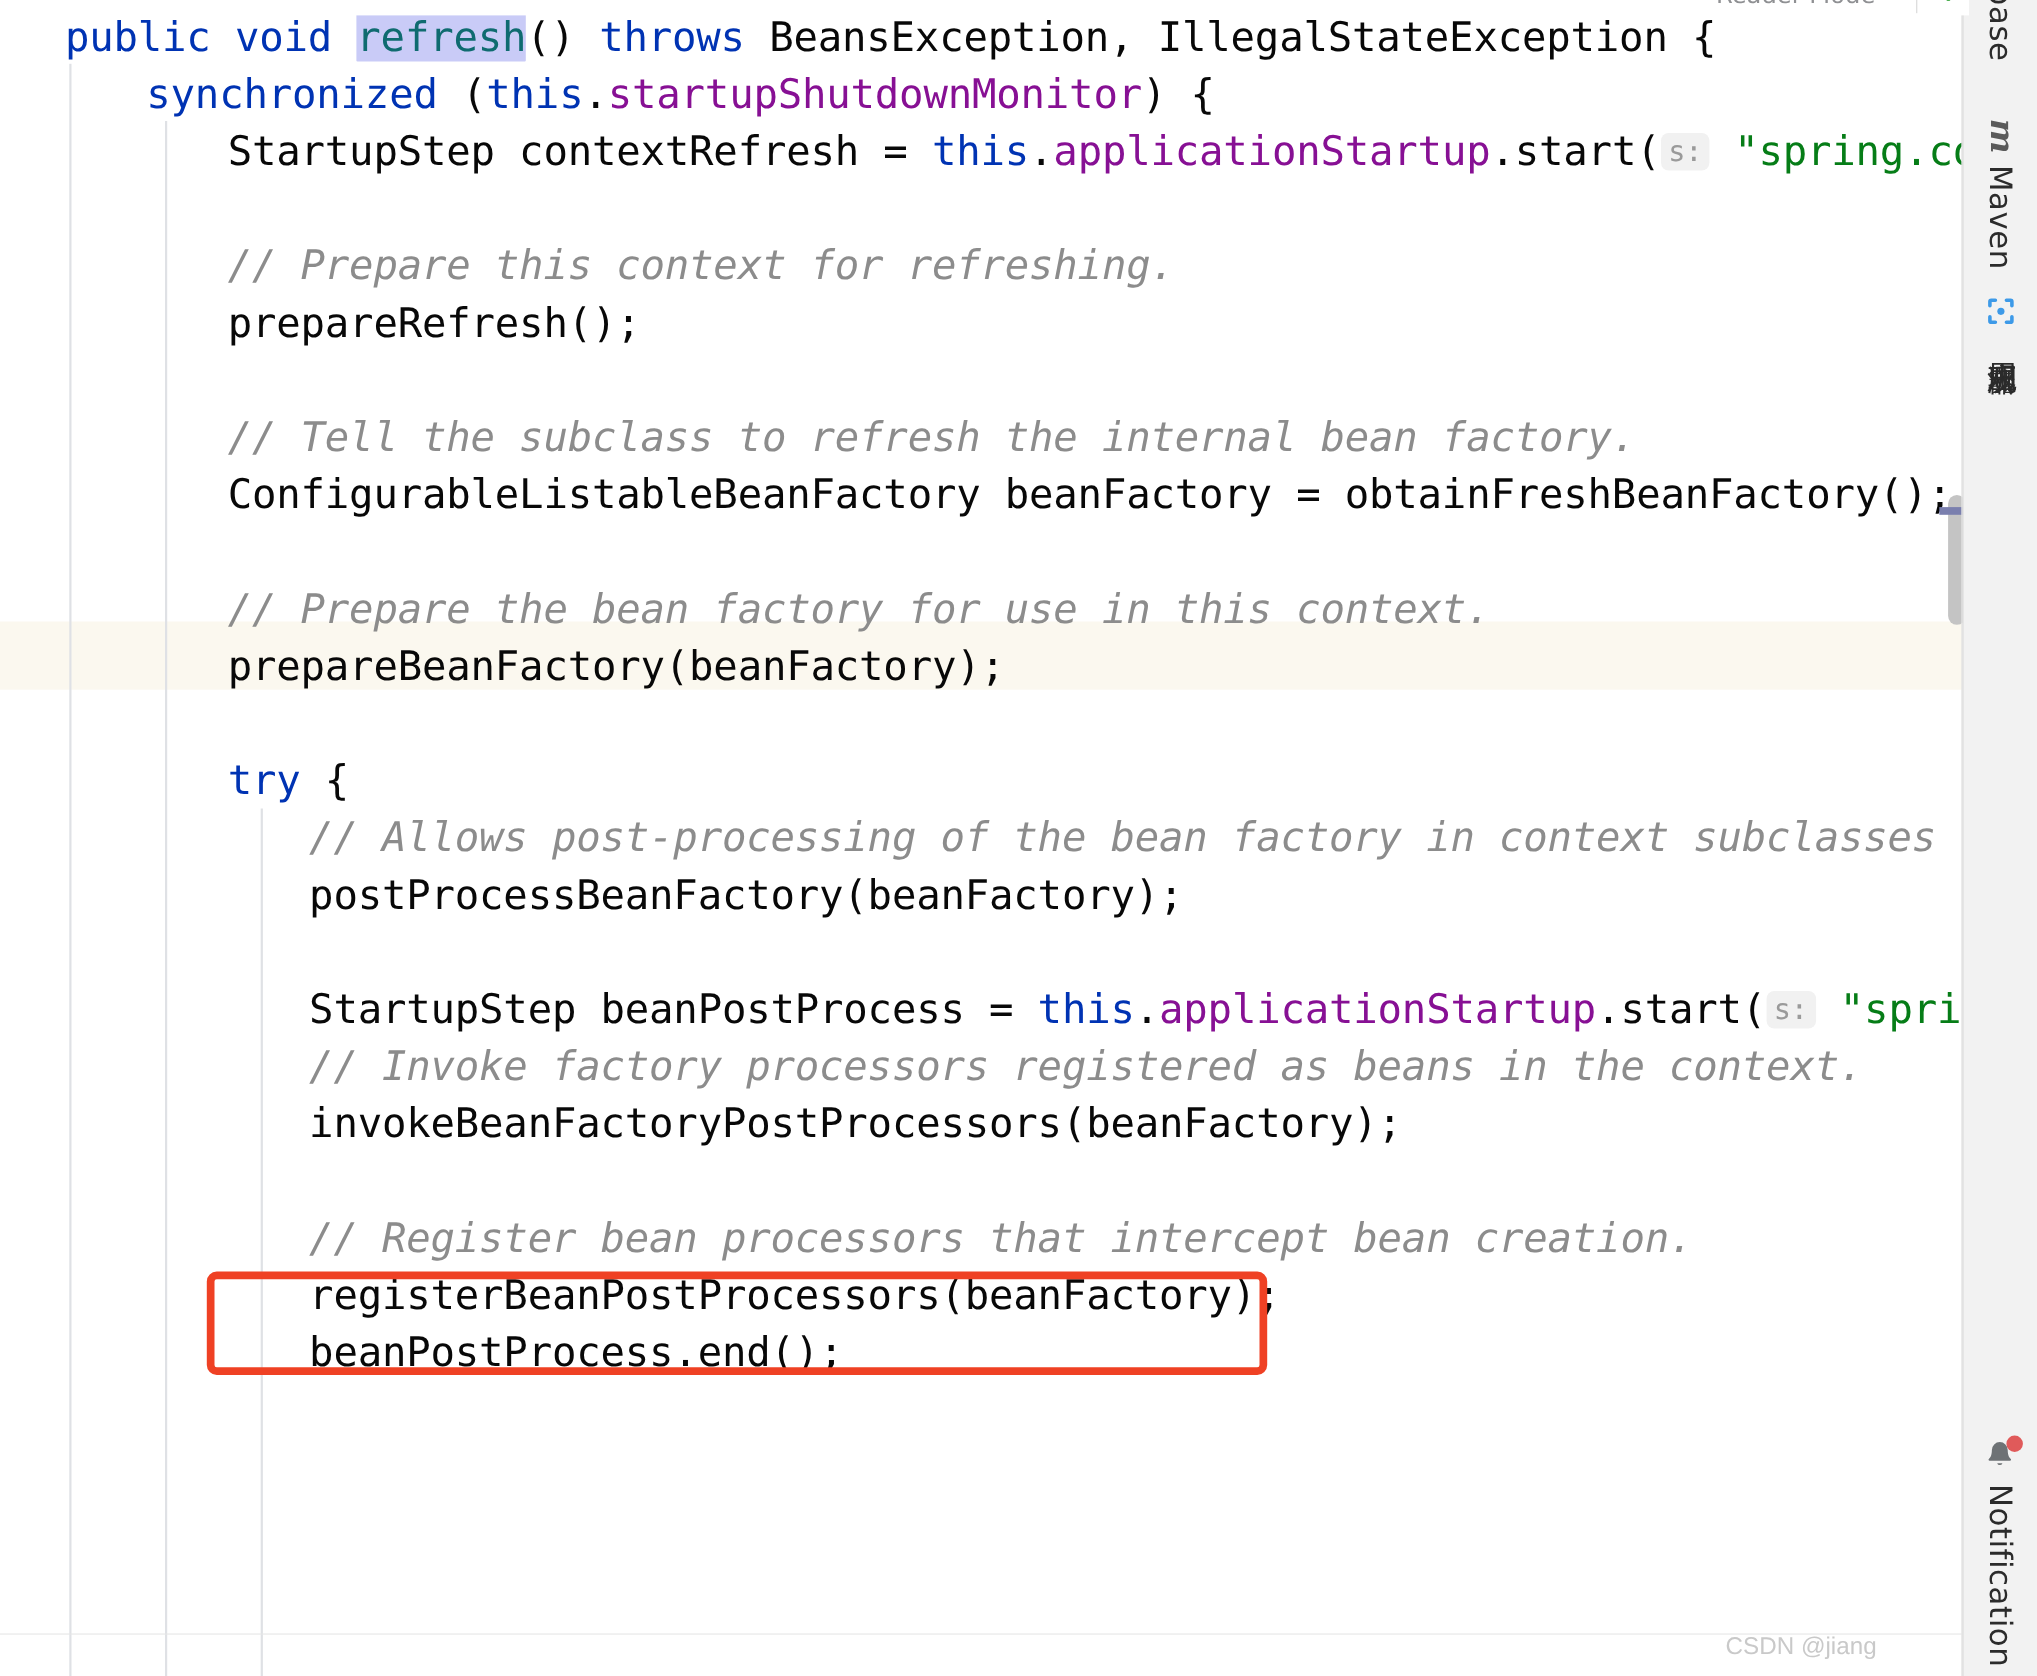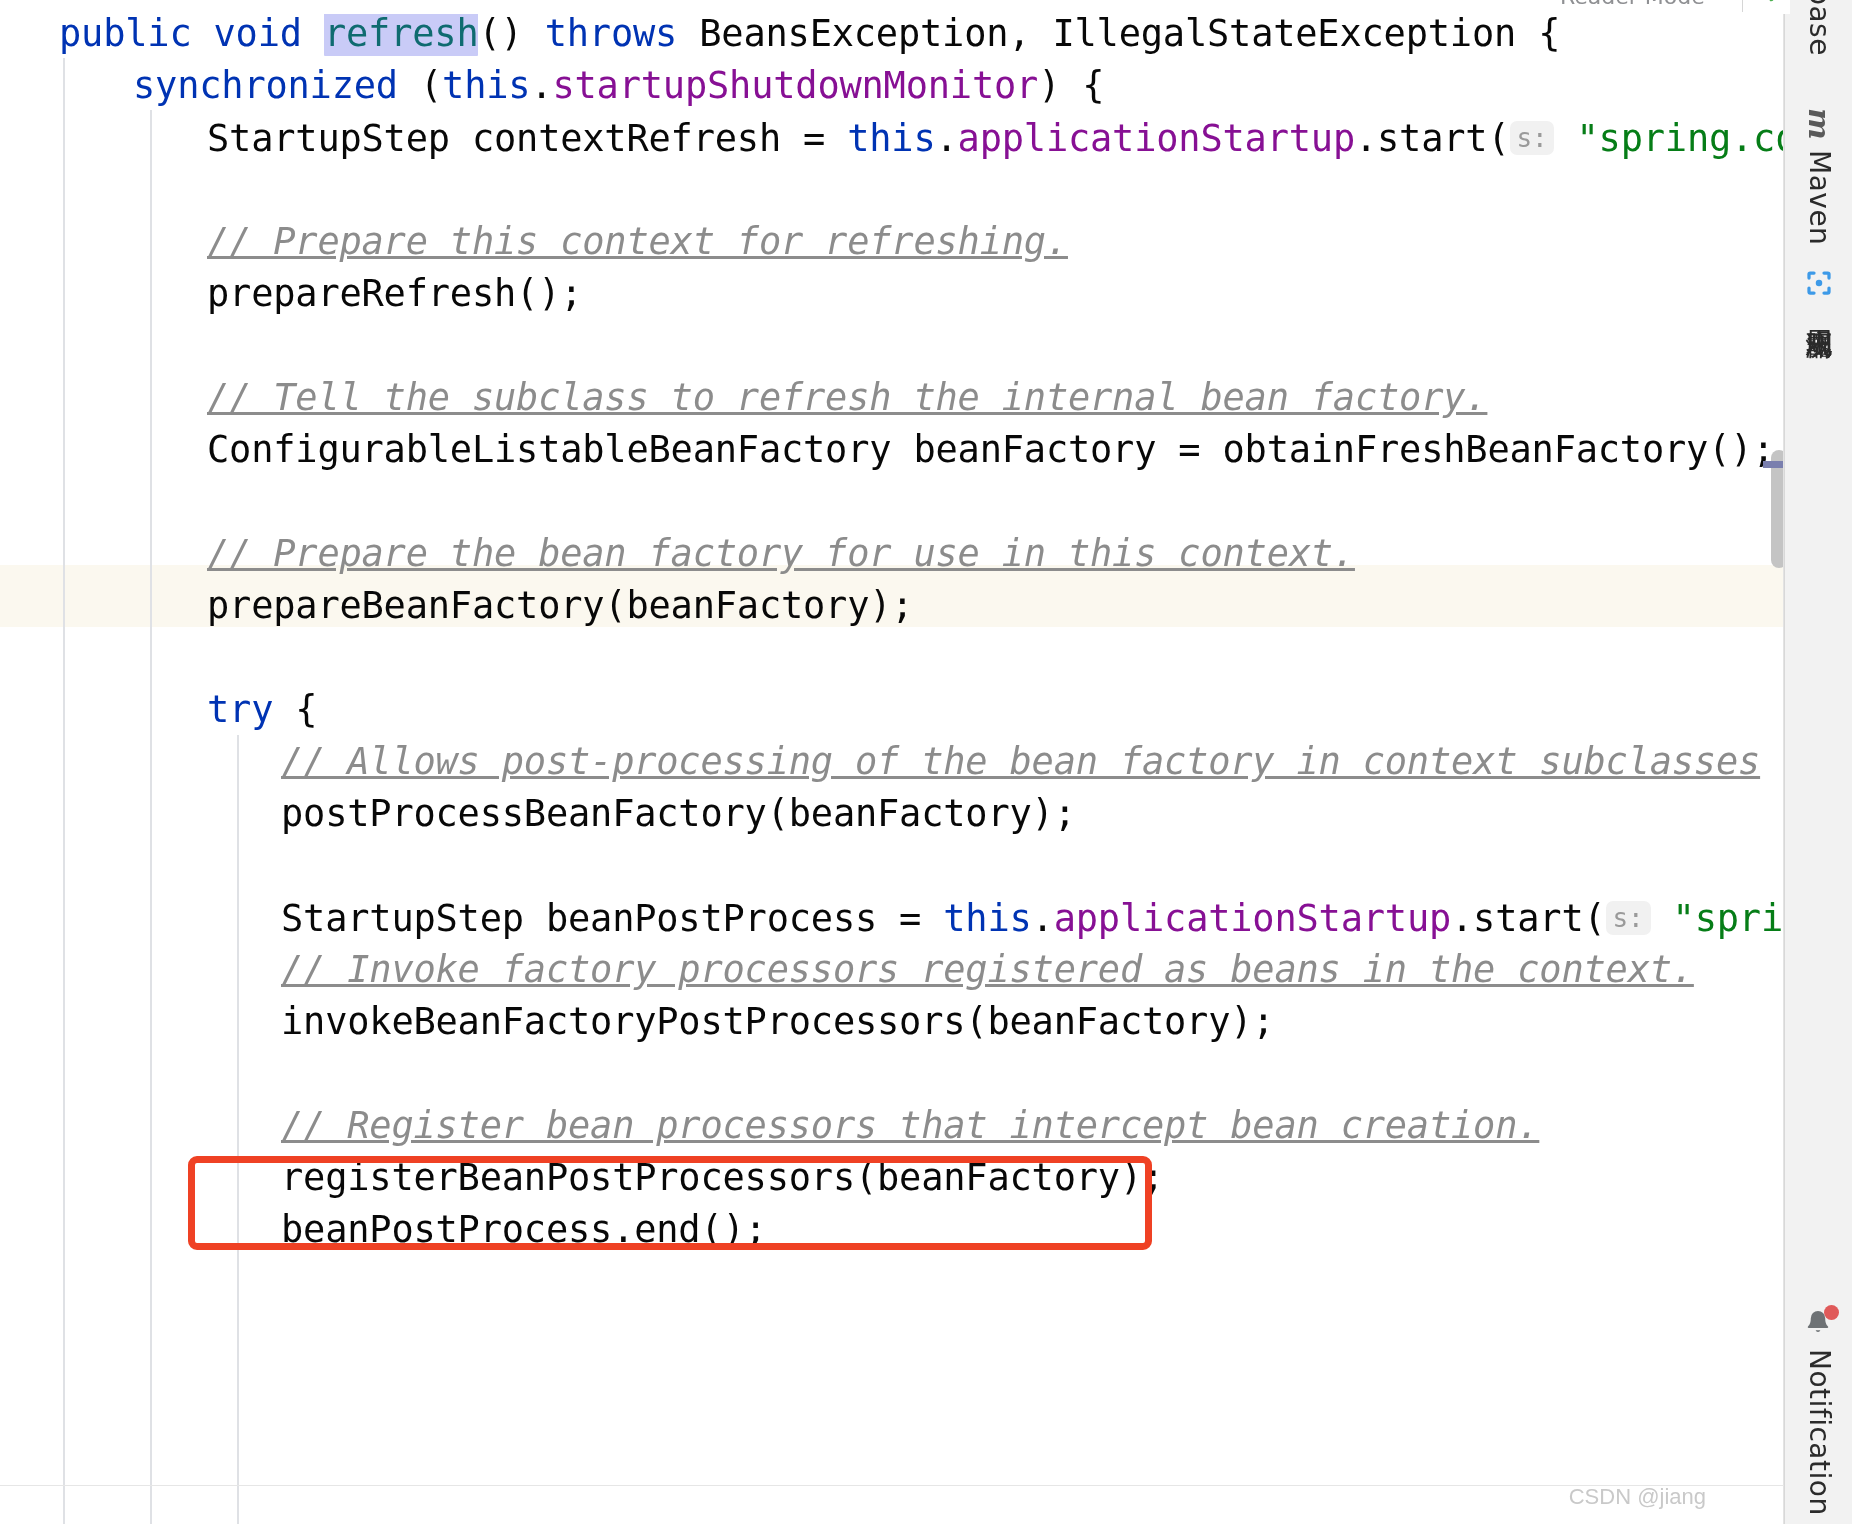--- a/index.html
+++ b/index.html
@@ -95,21 +95,21 @@
     white-space: pre;
     color: #080808;
     letter-spacing: -0.2px;
   }
   .ln { height: 52px; white-space: pre; }
 
   
   .kw   { color: #0033b3; }
   .fld  { color: #871094; }
   .str  { color: #067d17; }
-  .cmt  { color: #8c8c8c; font-style: italic; text-decoration: underline; }
+  .cmt  { color: #8c8c8c; font-style: italic; }
   .txt  { color: #080808; }
 
   .sel-id {
     background: #c9cbf7;
     color: #0f6b70;
     border-radius: 1px;
     padding: 1px 0;
   }
   .phint {
     background: #f1f1f1;

